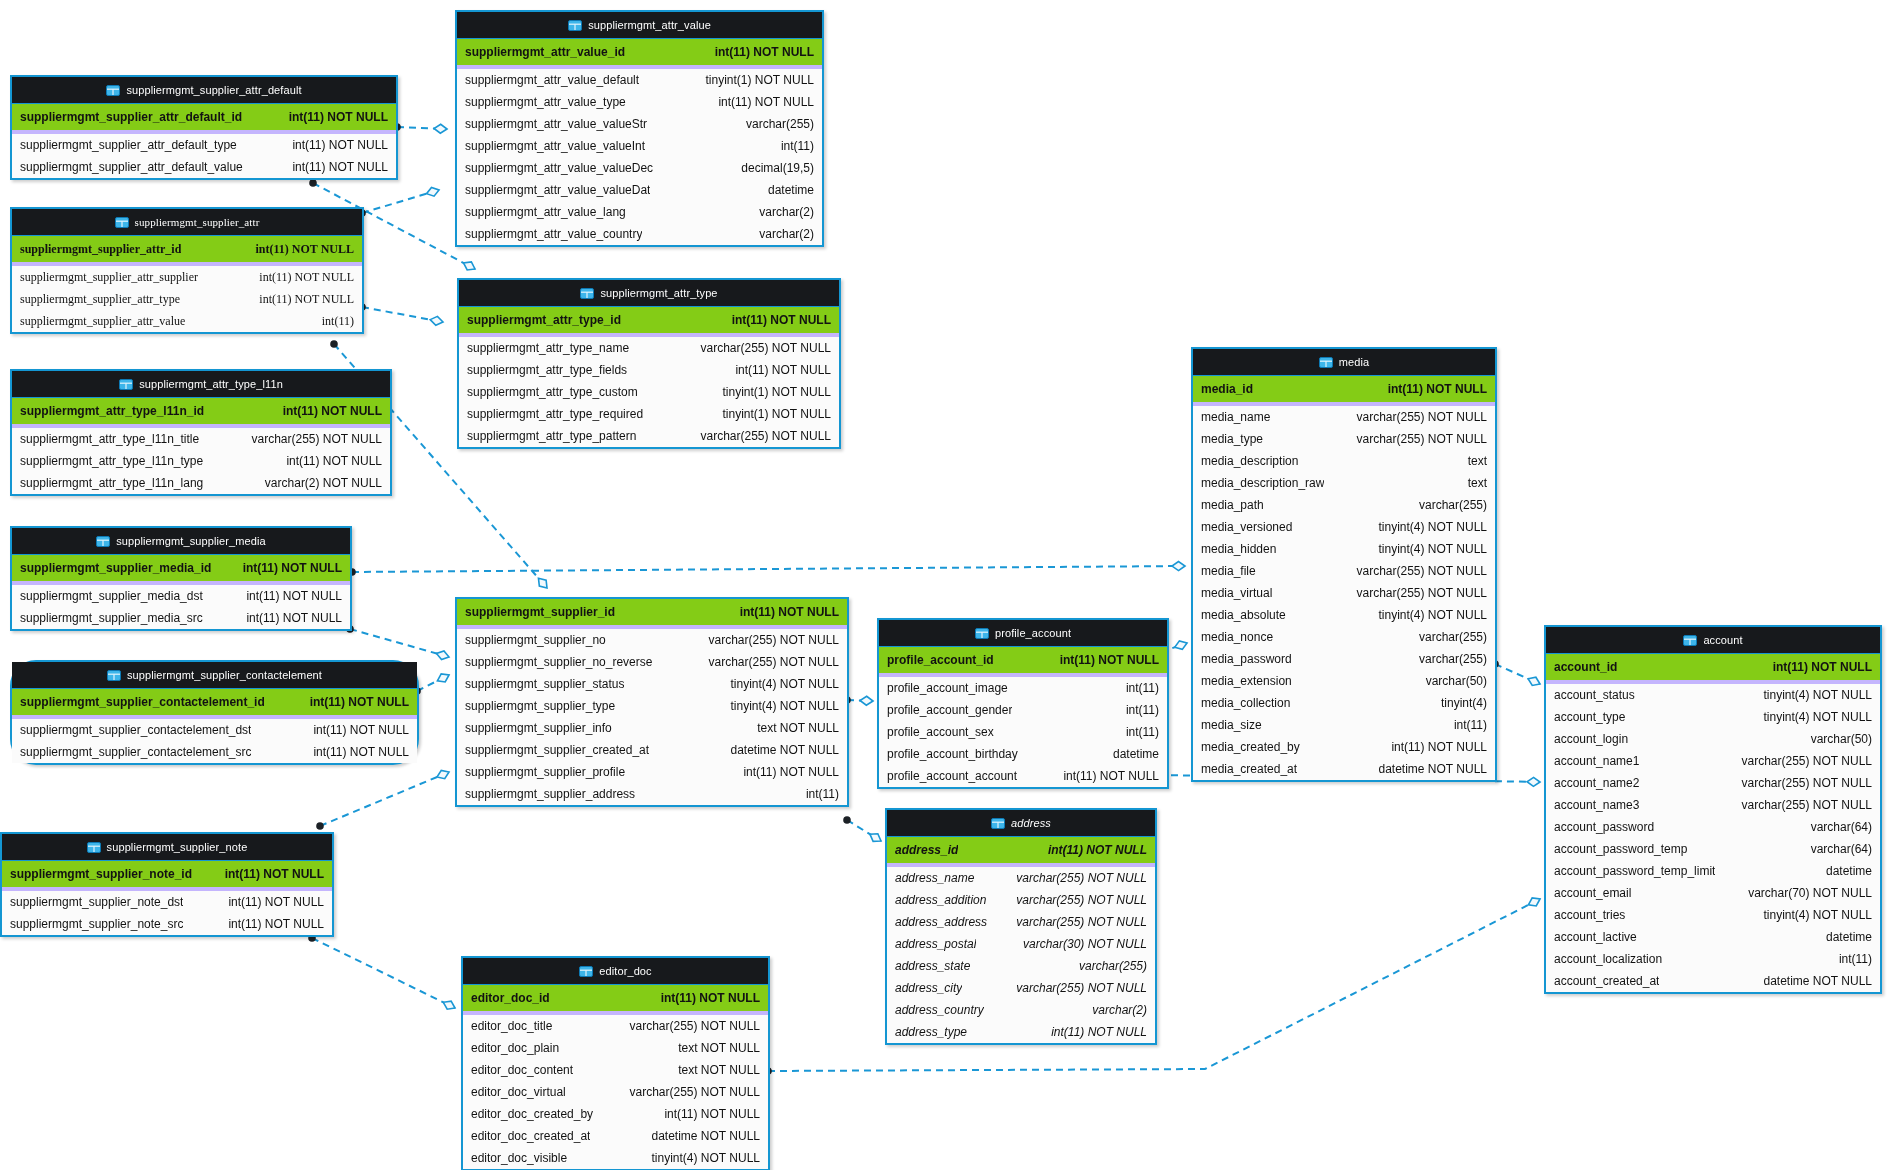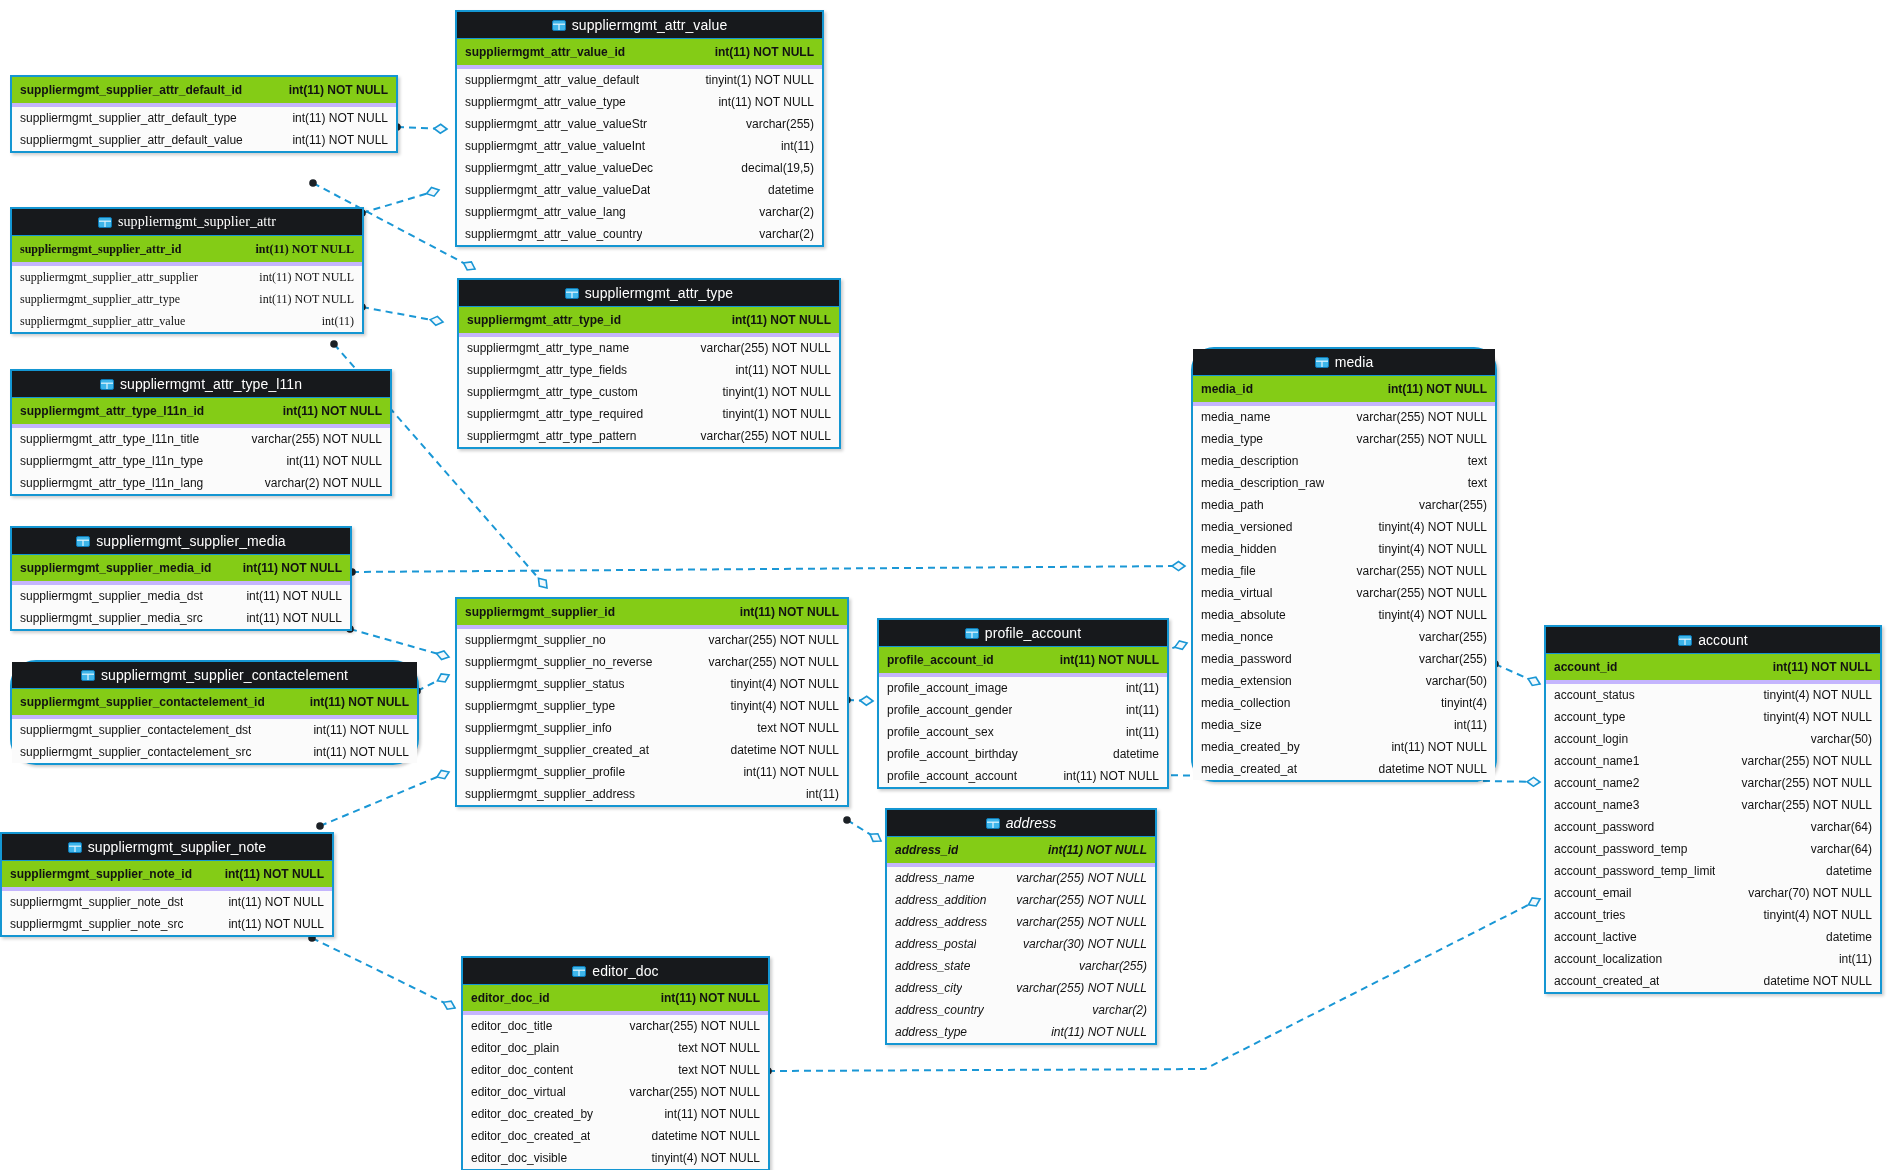--- a/index.html
+++ b/index.html
@@ -16,21 +16,21 @@
   .rel-diamond{fill:#f2f9fd;stroke:#1a97d5;stroke-width:1.6;}
   .db-table{
     position:absolute;
     border:2px solid #1496d2;
     background:#ffffff;
     box-shadow:2px 2px 3px rgba(0,0,0,0.20);
   }
   .tbl-header{
     background:#17191c;color:#ffffff;
     height:26px;display:flex;align-items:center;justify-content:center;gap:6px;
-    font-size:14px;letter-spacing:.1px;
+    font-size:11px;letter-spacing:.1px;
     border-bottom:1px solid #1496d2;
     white-space:nowrap;overflow:hidden;
   }
   .tbl-icon{display:inline-flex;align-items:center;}
   .row{
     display:flex;justify-content:space-between;align-items:center;gap:12px;
     padding:0 8px;font-size:12px;color:#121212;white-space:nowrap;
   }
   .row.pk{height:26px;font-weight:bold;background:#84cc16;border-bottom:4px solid #c4b5fd;}
   .row.field{height:22px;background:#fbfbfb;}
@@ -86,20 +86,30 @@
       <path d="M1540,782 L1533.418433565299,786.3798382693445 L1527.0021935601776,781.7611951572736 L1533.5837599948786,777.381356887929 Z" class="rel-diamond"></path>
       <polyline points="1495,664 1540,684" class="rel-line"></polyline>
       <circle cx="1495" cy="664" r="3.8" class="rel-dot"></circle>
       <path d="M1540,684 L1532.2326018367278,685.4722519394438 L1528.1204498679367,678.7201999413052 L1535.887848031209,677.2479480018615 Z" class="rel-diamond"></path>
       <polyline points="768,1071 1205,1069 1540,899" class="rel-line"></polyline>
       <circle cx="768" cy="1071" r="3.8" class="rel-dot"></circle>
       <path d="M1540,899 L1536.2400118255846,905.9543144110872 L1528.4072576994126,904.8828841525369 L1532.167245873828,897.9285697414497 Z" class="rel-diamond"></path>
     </svg>
   <div id="tables">
       <div class="db-table" style="left: 10px; top: 75px; width: 384px;">
+        <div class="tbl-header">
+          <span class="tbl-icon">
+            <svg width="14" height="11" viewBox="0 0 14 11">
+              <rect x="0.5" y="0.5" width="13" height="10" rx="1.5" fill="#3db5ea" stroke="#0d79b4"></rect>
+              <line x1="1" y1="4.2" x2="13" y2="4.2" stroke="#e2f4fc" stroke-width="1.2"></line>
+              <line x1="7" y1="4.2" x2="7" y2="10" stroke="#e2f4fc" stroke-width="1.2"></line>
+            </svg>
+          </span>
+          <span>suppliermgmt_supplier_attr_default</span>
+        </div>
         <div class="row pk">
           <span class="fname">suppliermgmt_supplier_attr_default_id</span>
           <span class="ftype">int(11) NOT NULL</span>
         </div>
         <div class="row field">
           <span class="fname">suppliermgmt_supplier_attr_default_type</span>
           <span class="ftype">int(11) NOT NULL</span>
         </div>
         <div class="row field">
           <span class="fname">suppliermgmt_supplier_attr_default_value</span>
@@ -477,21 +487,21 @@
         </div>
         <div class="row field">
           <span class="fname">editor_doc_created_at</span>
           <span class="ftype">datetime NOT NULL</span>
         </div>
         <div class="row field">
           <span class="fname">editor_doc_visible</span>
           <span class="ftype">tinyint(4) NOT NULL</span>
         </div>
       </div>
-      <div class="db-table" style="left: 1191px; top: 347px; width: 302px; border-radius: 23px;">
+      <div class="db-table" style="left: 1191px; top: 347px; width: 302px;">
         <div class="tbl-header">
           <span class="tbl-icon">
             <svg width="14" height="11" viewBox="0 0 14 11">
               <rect x="0.5" y="0.5" width="13" height="10" rx="1.5" fill="#3db5ea" stroke="#0d79b4"></rect>
               <line x1="1" y1="4.2" x2="13" y2="4.2" stroke="#e2f4fc" stroke-width="1.2"></line>
               <line x1="7" y1="4.2" x2="7" y2="10" stroke="#e2f4fc" stroke-width="1.2"></line>
             </svg>
           </span>
           <span>media</span>
         </div>

